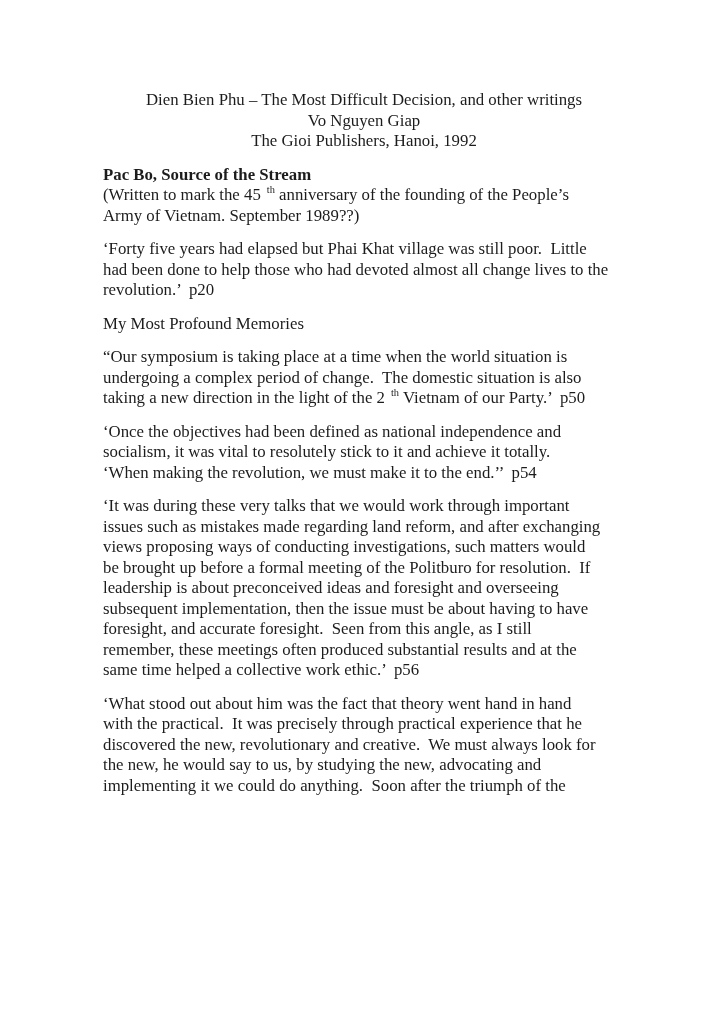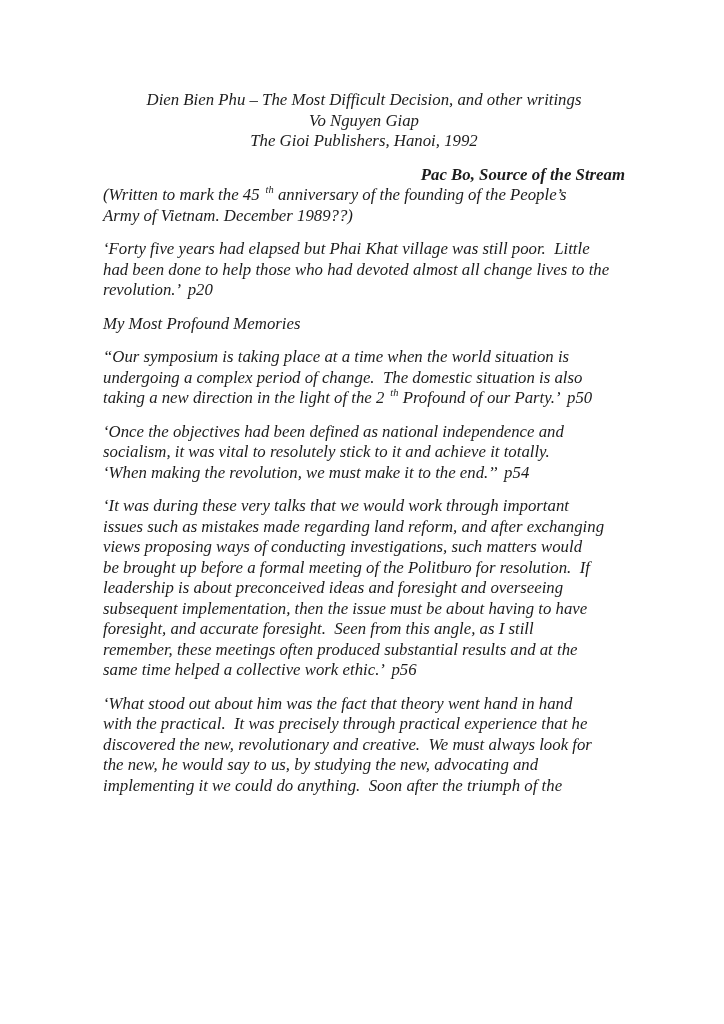--- a/index.html
+++ b/index.html
@@ -22,28 +22,26 @@
     top: 90px;
     width: 522px;
     font-size: 16.8px;
     line-height: 20.5px;
   }
   .block {
     margin: 0 0 13px 0;
   }
   .text {
     white-space: pre-wrap;
-    font-style: italic;
   }
   .center {
     text-align: center;
   }
   .bold {
     font-weight: bold;
-    text-align: right;
   }
   sup {
     font-size: 0.62em;
     line-height: 0;
     vertical-align: super;
     padding-left: 6px;
   }
 </style>
 </head>
 <body>
@@ -51,35 +49,35 @@
 <div class="page">
   <div class="content">
 
     <div class="block text center">Dien Bien Phu – The Most Difficult Decision, and other writings
 Vo Nguyen Giap
 The Gioi Publishers, Hanoi, 1992</div>
 
     <div class="block">
       <div class="text bold">Pac Bo, Source of the Stream</div>
       <div class="text"><span>(Written to mark the 45</span><sup>th</sup><span> anniversary of the founding of the People’s
-Army of Vietnam. December 1989??)</span></div>
+Army of Vietnam. September 1989??)</span></div>
     </div>
 
     <p class="block text">‘Forty five years had elapsed but Phai Khat village was still poor.  Little
 had been done to help those who had devoted almost all change lives to the
 revolution.’  p20</p>
 
 
     <div class="block">
       <div class="text">My Most Profound Memories</div>
     </div>
 
     <p class="block text"><span>“Our symposium is taking place at a time when the world situation is
 undergoing a complex period of change.  The domestic situation is also
-taking a new direction in the light of the 2</span><sup>th</sup><span> Profound of our Party.’  p50</span></p>
+taking a new direction in the light of the 2</span><sup>th</sup><span> Vietnam of our Party.’  p50</span></p>
 
     <p class="block text">‘Once the objectives had been defined as national independence and
 socialism, it was vital to resolutely stick to it and achieve it totally.
 ‘When making the revolution, we must make it to the end.’’  p54</p>
 
     <p class="block text">‘It was during these very talks that we would work through important
 issues such as mistakes made regarding land reform, and after exchanging
 views proposing ways of conducting investigations, such matters would
 be brought up before a formal meeting of the Politburo for resolution.  If
 leadership is about preconceived ideas and foresight and overseeing

